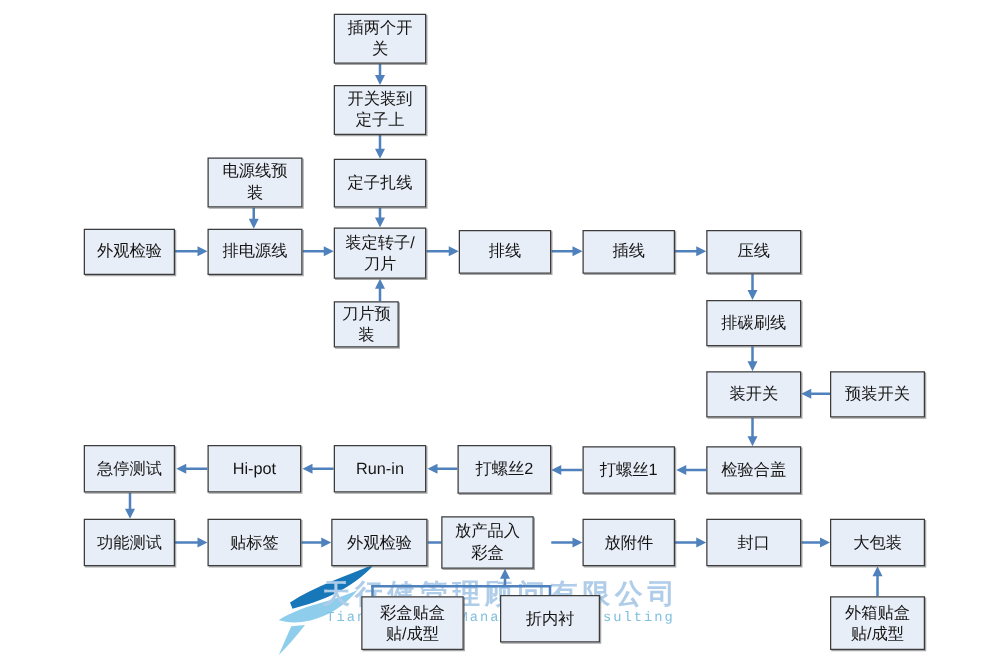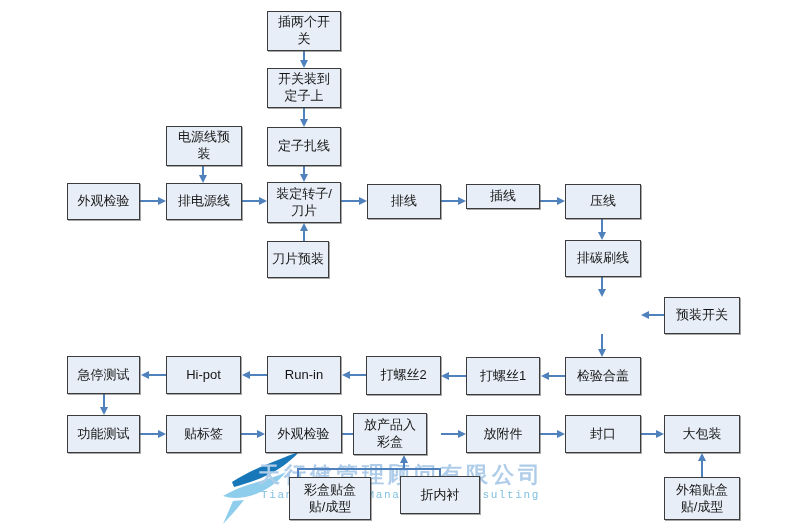--- a/index.html
+++ b/index.html
@@ -120,24 +120,25 @@
   <div class="node" style="left:267px;top:68px;width:74px;height:40px">开关装到
 定子上</div>
   <div class="node" style="left:267px;top:127px;width:74px;height:39px">定子扎线</div>
   <div class="node" style="left:166px;top:126px;width:76px;height:40px">电源线预
 装</div>
   <div class="node" style="left:67px;top:183px;width:73px;height:37px">外观检验</div>
   <div class="node" style="left:166px;top:183px;width:76px;height:37px">排电源线</div>
   <div class="node" style="left:267px;top:182px;width:74px;height:41px">装定转子/
 刀片</div>
   <div class="node" style="left:367px;top:184px;width:74px;height:35px">排线</div>
-  <div class="node" style="left:466px;top:184px;width:74px;height:25px">插线</div>
+  <div class="node" style="left:466px;top:184px;width:74px;height:35px">插线</div>
   <div class="node" style="left:565px;top:184px;width:76px;height:35px">压线</div>
-  <div class="node" style="left:267px;top:241px;width:62px;height:37px">刀片预装</div>
+  <div class="node" style="left:267px;top:241px;width:52px;height:37px">刀片预装</div>
   <div class="node" style="left:565px;top:240px;width:76px;height:37px">排碳刷线</div>
+  <div class="node" style="left:565px;top:297px;width:76px;height:37px">装开关</div>
   <div class="node" style="left:664px;top:297px;width:76px;height:37px">预装开关</div>
   <div class="node" style="left:565px;top:357px;width:76px;height:38px">检验合盖</div>
   <div class="node" style="left:466px;top:357px;width:74px;height:38px">打螺丝1</div>
   <div class="node" style="left:366px;top:356px;width:75px;height:39px">打螺丝2</div>
   <div class="node" style="left:267px;top:356px;width:74px;height:38px">Run-in</div>
   <div class="node" style="left:166px;top:356px;width:75px;height:38px">Hi-pot</div>
   <div class="node" style="left:67px;top:356px;width:73px;height:38px">急停测试</div>
   <div class="node" style="left:67px;top:415px;width:73px;height:38px">功能测试</div>
   <div class="node" style="left:166px;top:415px;width:75px;height:38px">贴标签</div>
   <div class="node" style="left:265px;top:415px;width:77px;height:38px">外观检验</div>

